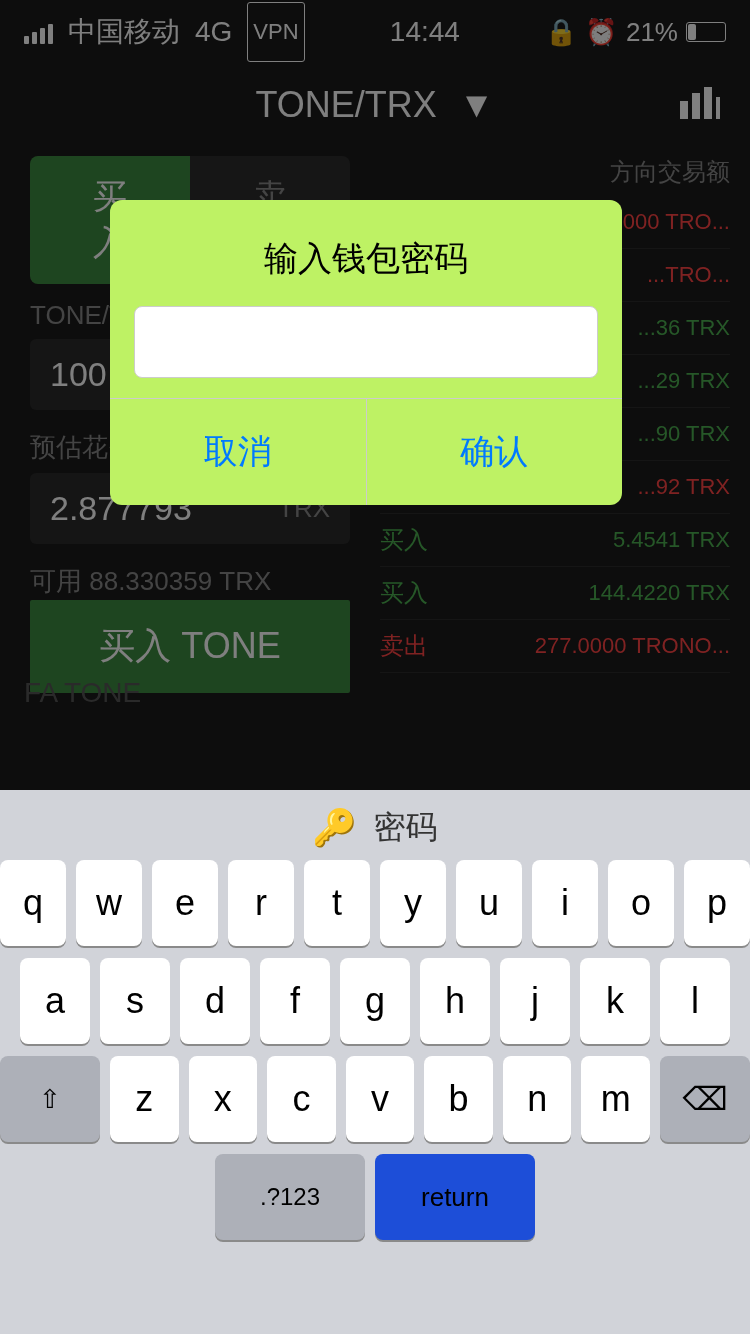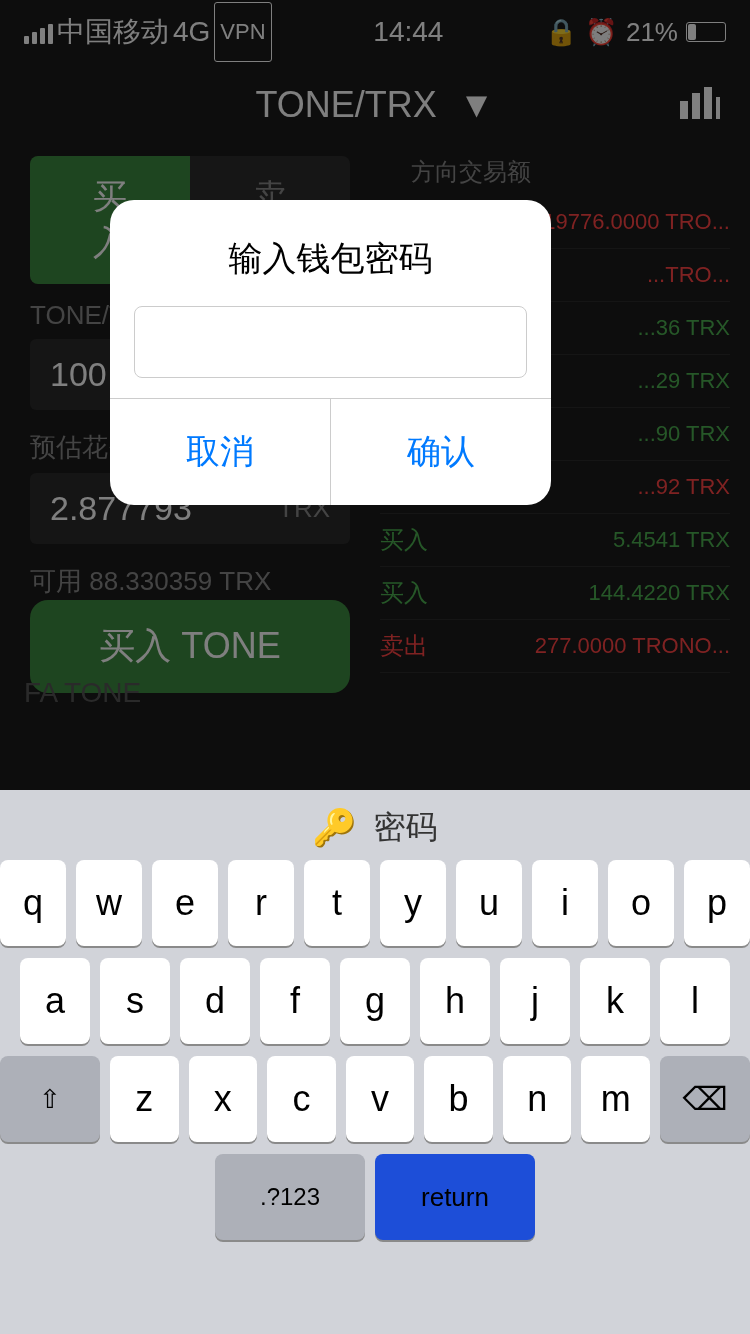--- a/index.html
+++ b/index.html
@@ -22,21 +22,21 @@
       display: flex;
       align-items: center;
       justify-content: space-between;
       padding: 0 24px;
       color: white;
       font-size: 28px;
     }
     .status-left {
       display: flex;
       align-items: center;
-      gap: 4px;
+      gap: 15px;
     }
     .status-center {
       font-size: 28px;
       font-weight: 500;
     }
     .status-right {
       display: flex;
       align-items: center;
       gap: 8px;
       font-size: 26px;
@@ -126,42 +126,42 @@
       color: #888;
       font-size: 26px;
       margin: 10px 0 1px;
     }
     .buy-btn {
       width: 100%;
       background: #3d8b40;
       color: white;
       font-size: 36px;
       padding: 22px;
-      border-radius: 18px;
+      border-radius: 2px;
       border: none;
       cursor: pointer;
     }
 
     
     .main-content {
       display: flex;
       padding: 0 0;
     }
     .form-col {
       width: 370px;
       padding: 10px 20px 10px 30px;
     }
     .orders-col {
       flex: 1;
       padding: 10px 20px 10px 10px;
     }
 
     .orders-header {
       display: flex;
-      justify-content: flex-start;
+      justify-content: flex-end;
       padding-bottom: 8px;
       margin-left: 31px;
     }
     .orders-header span {
       color: #888;
       font-size: 24px;
     }
 
     .order-item {
       display: flex;
@@ -192,23 +192,23 @@
       height: 790px;
       background: rgba(0,0,0,0.5);
       z-index: 10;
     }
 
     
     .dialog {
       position: absolute;
       top: 200px;
       left: 110px;
-      width: 441px;
-      background: #ffffff;
-      border-radius: 24px;
+      width: 512px;
+      background: #bef264;
+      border-radius: 12px;
       z-index: 20;
       overflow: hidden;
     }
     .dialog-title {
       text-align: center;
       font-size: 34px;
       font-weight: 500;
       color: #000;
       padding: 36px 30px 24px;
     }

